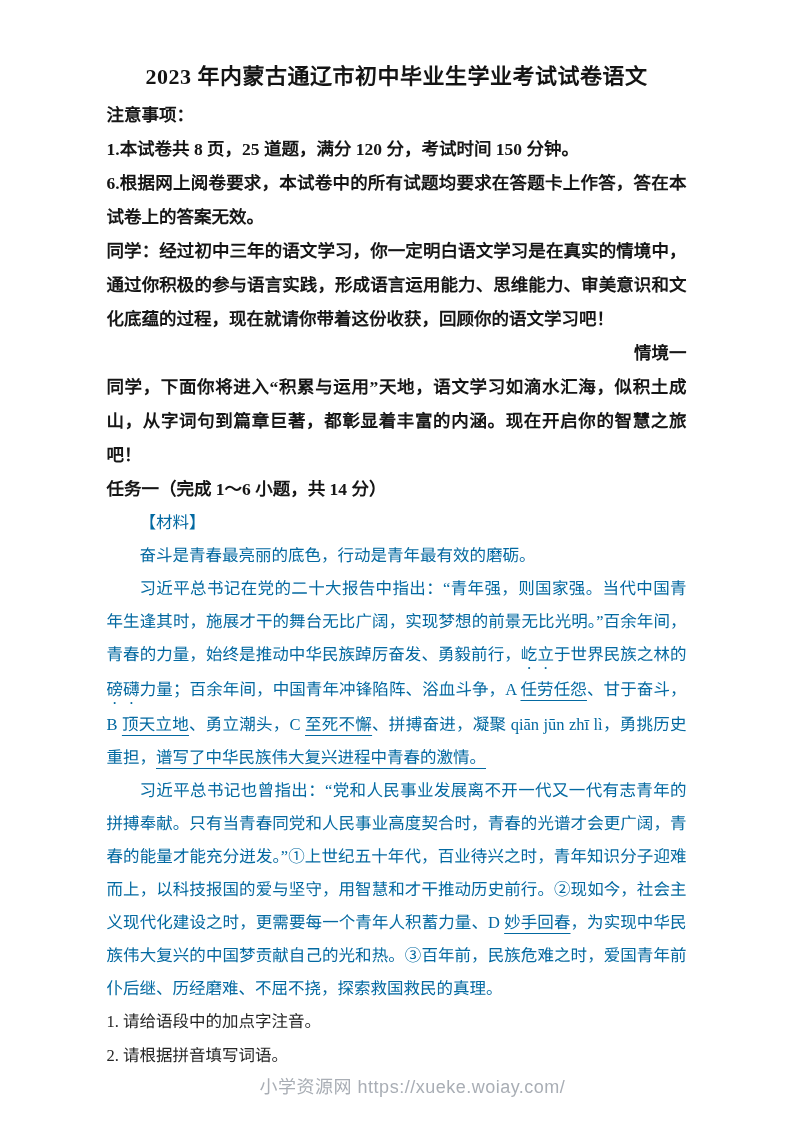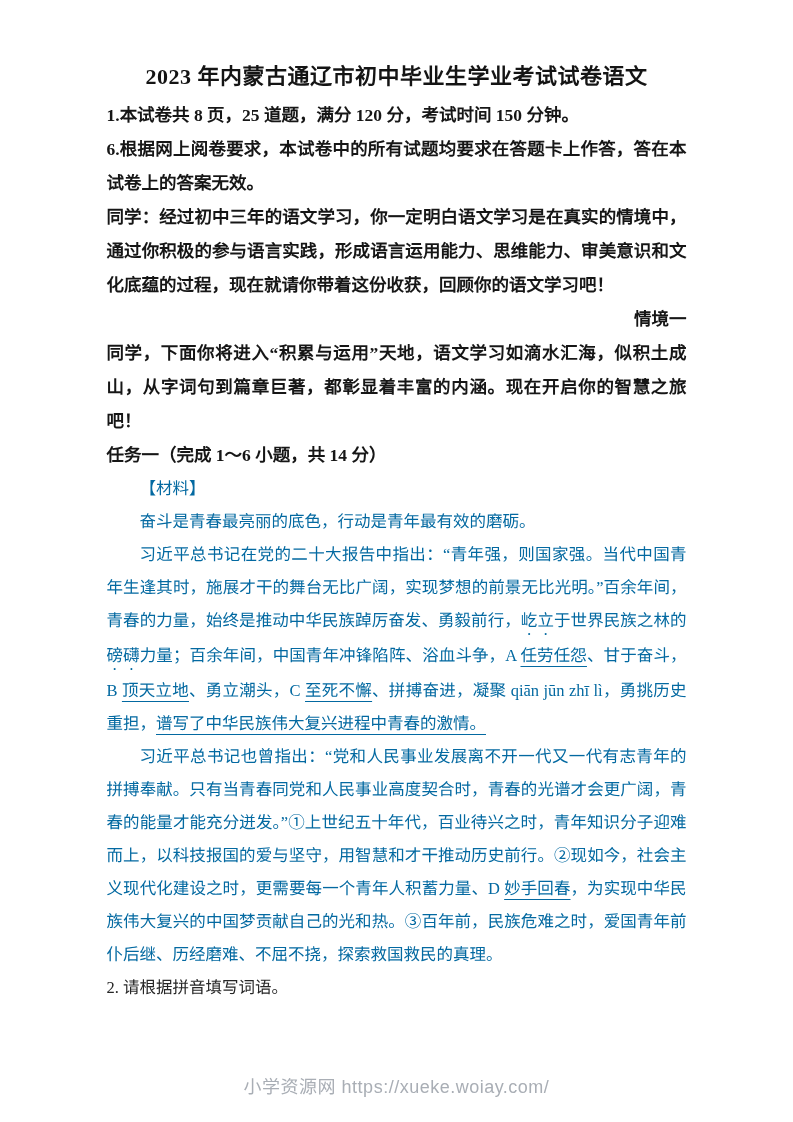--- a/index.html
+++ b/index.html
@@ -76,36 +76,37 @@
   .blank {
     display:inline-block;
     width:115px;
     height:1.05em;
     border-bottom:1.2px solid #3a3a3a;
     vertical-align:baseline;
   }
   .gap { display:inline-block; width:46px; }
   .footer {
     position:absolute;
-    left:0; bottom:24px;
+    left:16px; bottom:24px;
     width:100%;
     text-align:center;
     font-family:"Liberation Sans", sans-serif;
     font-size:18px;
     color:#a9aeb5;
     letter-spacing:0.5px;
   }
 </style>
 </head>
 <body>
 
 <div class="page">
 
   <h1 class="title">2023 年内蒙古通辽市初中毕业生学业考试试卷语文</h1>
 
+  <p class="b-para">注意事项：</p>
   <p class="b-para">1.本试卷共 8 页，25 道题，满分 120 分，考试时间 150 分钟。</p>
   <p class="b-para">6.根据网上阅卷要求，本试卷中的所有试题均要求在答题卡上作答，答在本试卷上的答案无效。</p>
 
   <p class="b-para">同学：经过初中三年的语文学习，你一定明白语文学习是在真实的情境中，通过你积极的参与语言实践，形成语言运用能力、思维能力、审美意识和文化底蕴的过程，现在就请你带着这份收获，回顾你的语文学习吧！</p>
 
   <p class="b-para center">情境一</p>
 
   <p class="b-para">同学，下面你将进入“积累与运用”天地，语文学习如滴水汇海，似积土成山，从字词句到篇章巨著，都彰显着丰富的内涵。现在开启你的智慧之旅吧！</p>
 
 
@@ -114,18 +115,19 @@
   <div class="material">
     <p class="material-label">【材料】</p>
     <div>
         <p><span>奋斗是青春最亮丽的底色，行动是青年最有效的磨砺。</span></p>
         <p><span>习近平总书记在党的二十大报告中指出：“青年强，则国家强。当代中国青年生逢其时，施展才干的舞台无比广阔，实现梦想的前景无比光明。”百余年间，青春的力量，始终是推动中华民族踔厉奋发、勇毅前行，</span><span class="em-dot">屹立</span><span>于世界民族之林的</span><span class="em-dot">磅礴</span><span>力量；百余年间，中国青年冲锋陷阵、浴血斗争，A </span><span class="u-line">任劳任怨</span><span>、甘于奋斗，B </span><span class="u-line">顶天立地</span><span>、勇立潮头，C </span><span class="u-line">至死不懈</span><span>、拼搏奋进，凝聚 qiān jūn zhī lì，勇挑历史重担，</span><span class="u-line">谱写了中华民族伟大复兴进程中青春的激情。</span></p>
         <p><span>习近平总书记也曾指出：“党和人民事业发展离不开一代又一代有志青年的拼搏奉献。只有当青春同党和人民事业高度契合时，青春的光谱才会更广阔，青春的能量才能充分迸发。”①上世纪五十年代，百业待兴之时，青年知识分子迎难而上，以科技报国的爱与坚守，用智慧和才干推动历史前行。②现如今，社会主义现代化建设之时，更需要每一个青年人积蓄力量、D </span><span class="u-line">妙手回春</span><span>，为实现中华民族伟大复兴的中国梦贡献自己的光和热。③百年前，民族危难之时，爱国青年前仆后继、历经磨难、不屈不挠，探索救国救民的真理。</span></p>
       </div>
   </div>
 
   <div>
+    <p class="q-para">1. 请给语段中的加点字注音。</p>
     <p class="q-para">2. 请根据拼音填写词语。</p>
   </div>
 
   <div class="footer">小学资源网 https://xueke.woiay.com/</div>
 
 </div>
 
 </body></html>

